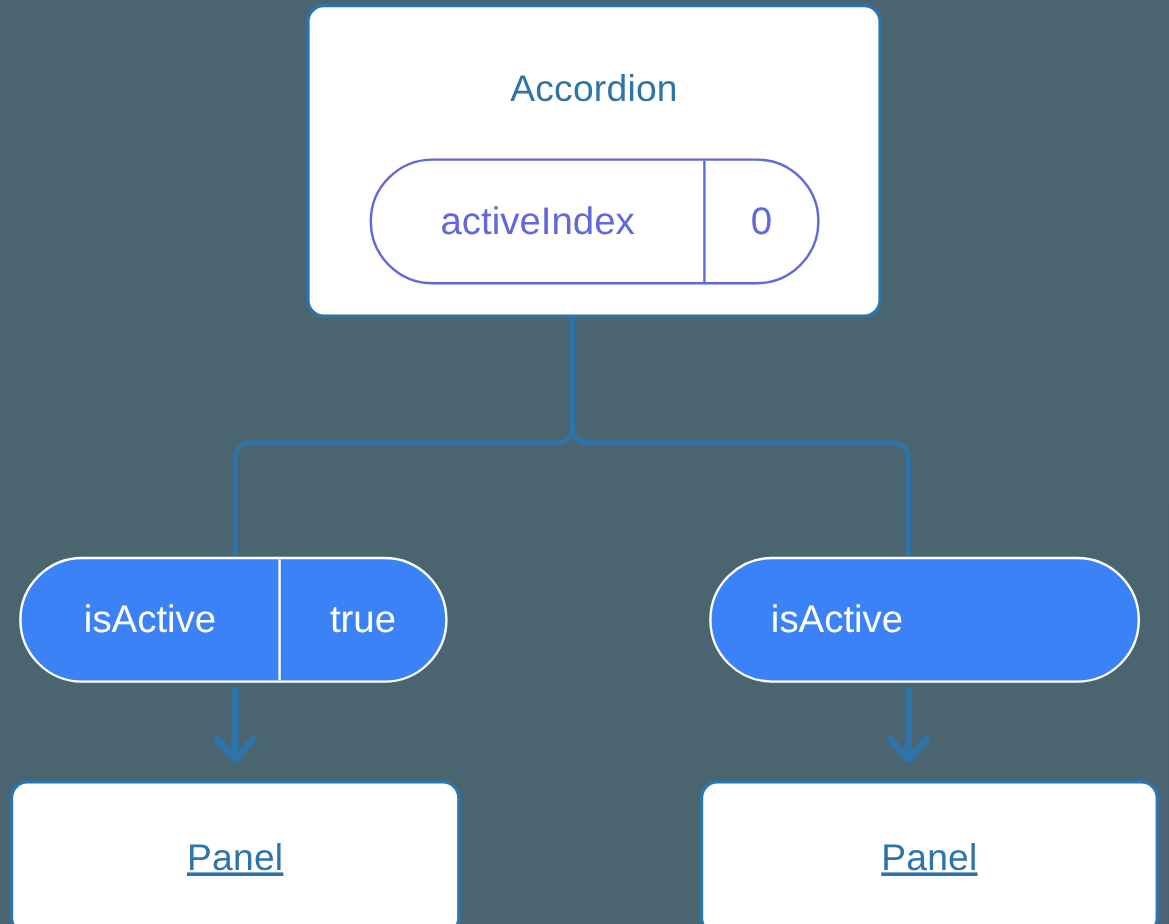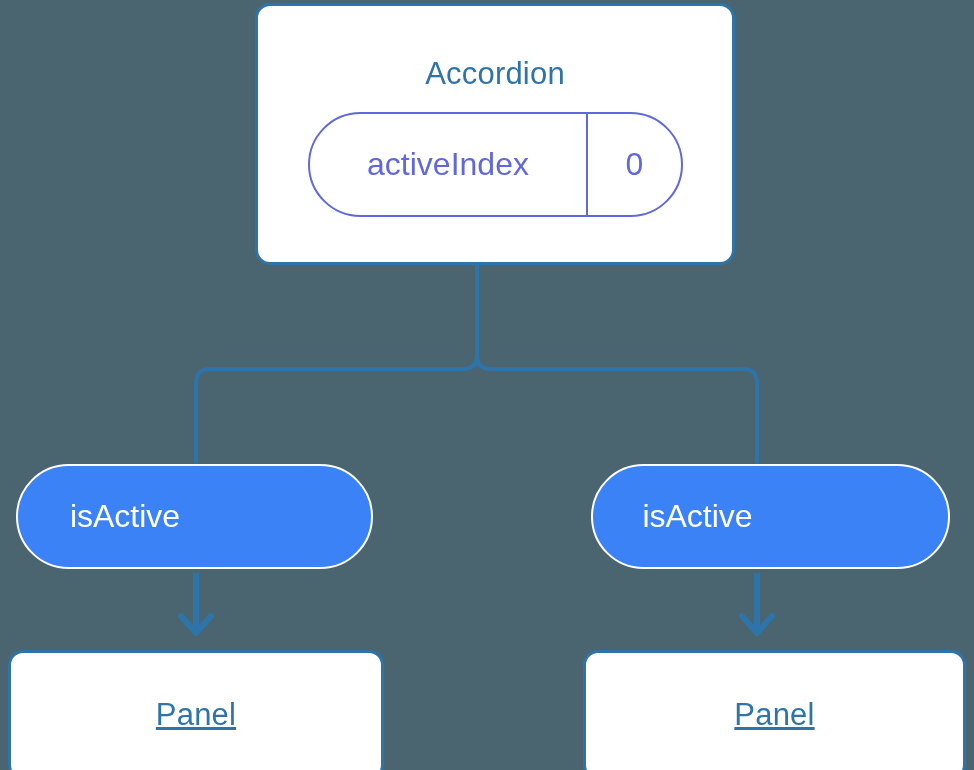--- a/index.html
+++ b/index.html
@@ -111,21 +111,21 @@
   .pill-filled .pill-key,
   .pill-filled .pill-val {
     color: #ffffff;
   }
   .pill-filled .pill-val {
     border-left: 2px solid #ffffff;
   }
 
   #pill-active-index {
     left: 308px;
-    top: 112px;
+    top: 132px;
     width: 375px;
     height: 105px;
   }
   #pill-active-index .pill-key { width: 276px; }
   #pill-active-index .pill-val { width: 95px; }
 
   #pill-is-active-left {
     left: 16px;
     top: 464px;
     width: 357px;
@@ -168,20 +168,21 @@
     <div class="node-title">Accordion</div>
   </div>
 
   <div class="pill pill-outline" id="pill-active-index">
     <span class="pill-key">activeIndex</span>
     <span class="pill-val">0</span>
   </div>
 
   <div class="pill pill-filled" id="pill-is-active-left">
     <span class="pill-key">isActive</span>
+    <span class="pill-val">true</span>
   </div>
 
   <div class="pill pill-filled" id="pill-is-active-right">
     <span class="pill-key">isActive</span>
   </div>
 
   <div class="node-card panel-card" id="panel-card-left">
     <div class="node-title">Panel</div>
   </div>
 

